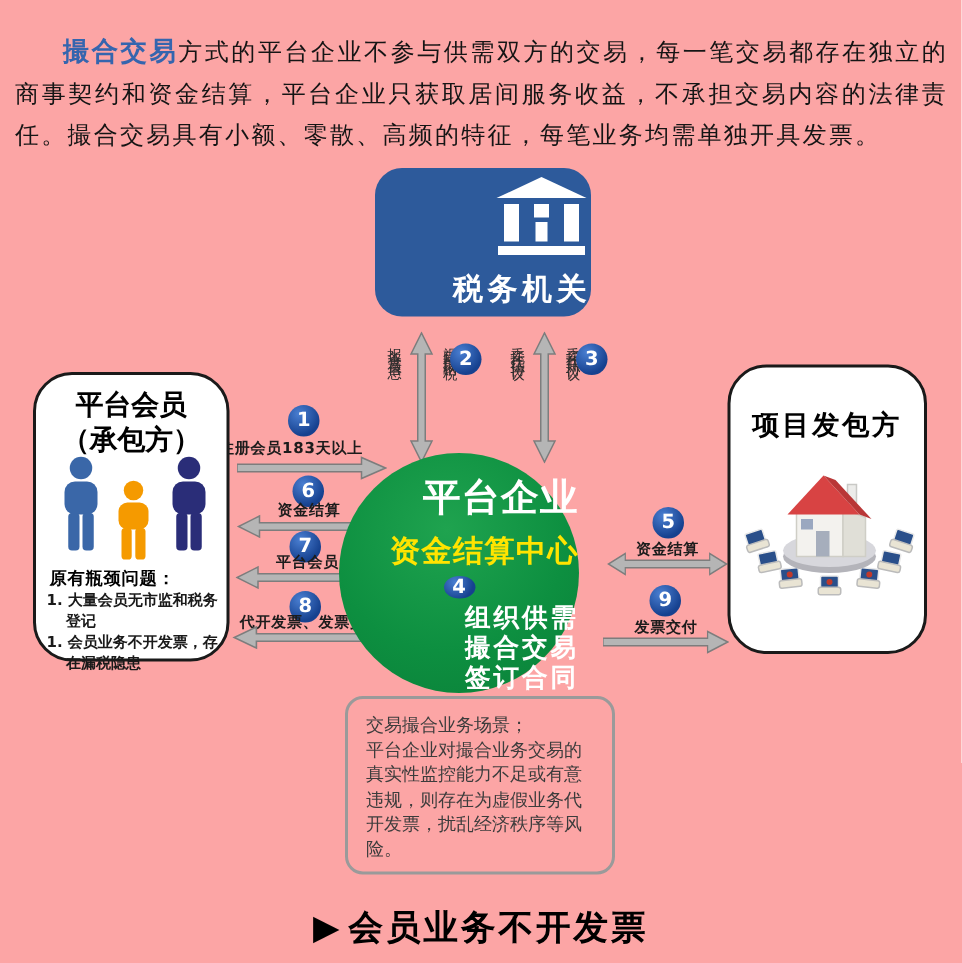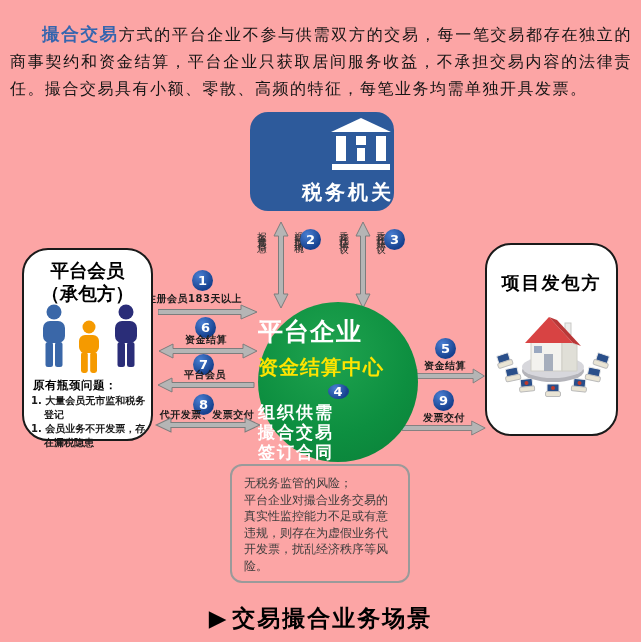--- a/index.html
+++ b/index.html
@@ -19,23 +19,23 @@
           font-size:9.5px;letter-spacing:2.5px;color:#2d2d2d;padding-top:3px;}
   
   .arr{fill:#b5b5b5;stroke:#7d7d7d;stroke-width:1;}
   .harrow{position:absolute;}
   
   .badge{position:absolute;width:21px;height:21px;border-radius:50%;
          background:radial-gradient(circle at 35% 28%,#4a7fd2,#16418f 70%);
          color:#fff;font-weight:bold;font-size:13px;display:flex;align-items:center;justify-content:center;}
   .badge.inline{position:static;margin:3px auto 1px;}
   
-  .green-circle{position:absolute;left:258px;top:302px;width:160px;height:160px;border-radius:50%;
+  .green-circle{position:absolute;left:226px;top:302px;width:160px;height:160px;border-radius:50%;
                 background:radial-gradient(circle at 45% 32%,#1fa34f,#0d8f40 58%,#0a7f38);
-                display:flex;flex-direction:column;align-items:flex-start;text-align:center;}
+                display:flex;flex-direction:column;align-items:flex-end;text-align:center;}
   .gc-title{color:#fff;font-weight:bold;font-size:25px;letter-spacing:1px;margin-top:13px;}
   .gc-sub{color:#ffe400;font-weight:bold;font-size:20px;margin-top:6px;letter-spacing:1px;}
   .gc-lines{color:#fff;font-weight:bold;font-size:17px;line-height:20px;letter-spacing:2px;margin-top:2px;}
   
   .side-box{position:absolute;background:#fff;border:2px solid #1a1a1a;border-radius:26px;box-sizing:border-box;}
   .members-box{left:22px;top:248px;width:131px;height:193px;}
   .issuer-box{left:485px;top:243px;width:133px;height:193px;}
   .mb-title{text-align:center;font-weight:bold;font-size:18.5px;line-height:23px;margin-top:9px;color:#000;}
   .persons{position:absolute;left:0;top:52px;width:100%;height:72px;}
   .person{position:absolute;}
@@ -229,21 +229,21 @@
         <rect x="74" y="22" width="6" height="12" fill="#ececea" stroke="#c9c9c6"></rect>
         <polygon points="58,16 34,42 82,42" fill="#d84343"></polygon>
         <polygon points="58,16 66,19 90,45 82,42" fill="#b93737"></polygon>
         <rect x="53" y="53" width="9" height="17" fill="#a6aebc"></rect>
         <rect x="43" y="45" width="8" height="7" fill="#9aa8c0"></rect>
       </g>
     </svg>
   </div>
 
   <div class="risk-box">
-    <div>无税务监管的风险；</div>
+    <div>交易撮合业务场景；</div>
     <div>平台企业对撮合业务交易的真实性监控能力不足或有意违规，则存在为虚假业务代开发票，扰乱经济秩序等风险。</div>
   </div>
 
   <div class="caption">
-    <span class="marker">▶</span><span>交易撮合业务场景</span>
+    <span class="marker">▶</span><span>会员业务不开发票</span>
   </div>
 
 </div>
 
 </body></html>

